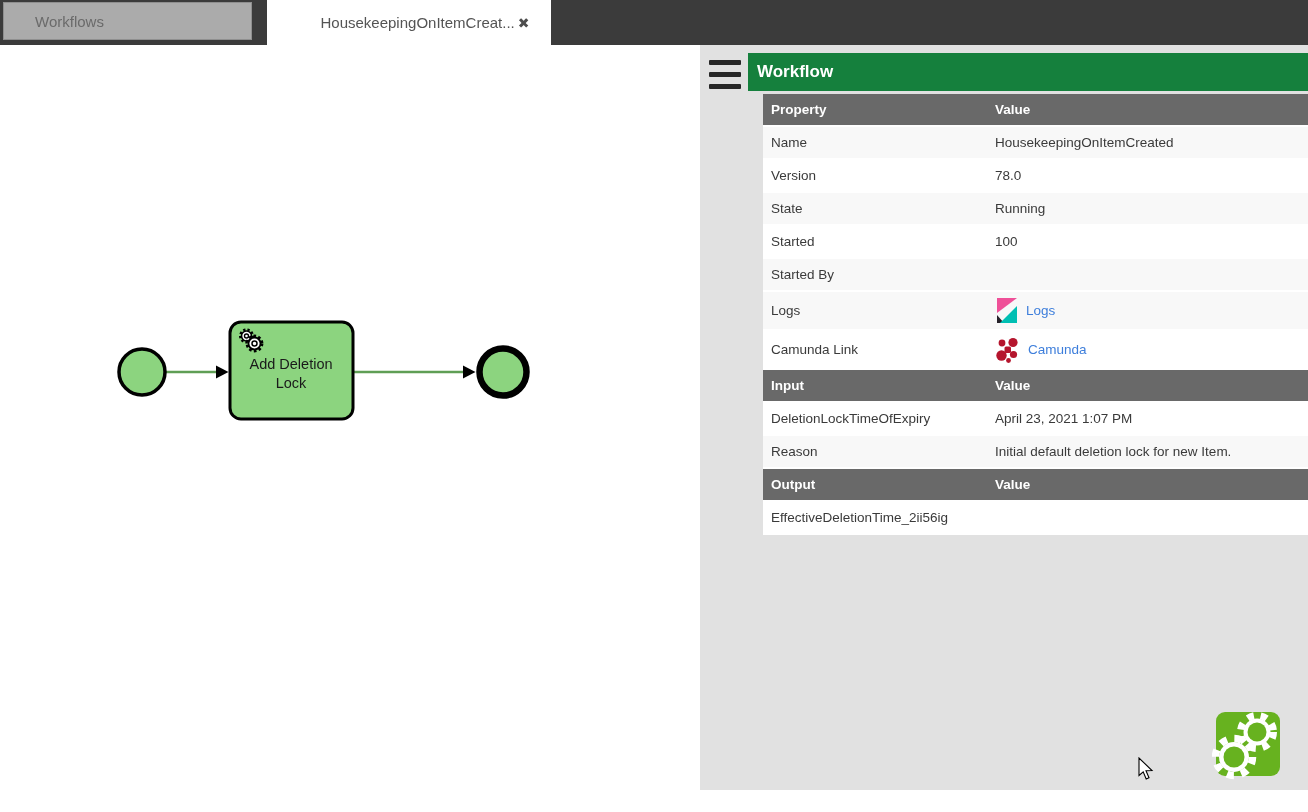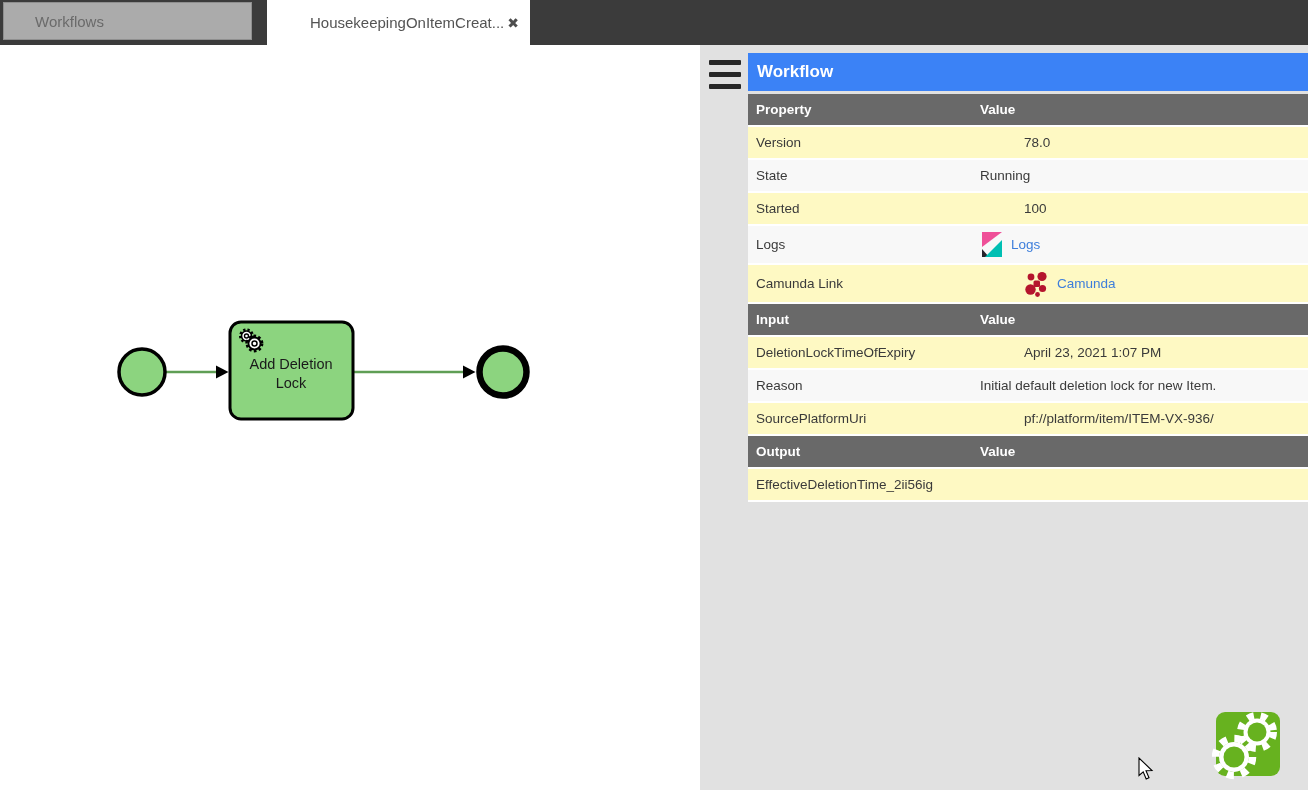--- a/index.html
+++ b/index.html
@@ -9,42 +9,42 @@
     -webkit-font-smoothing:antialiased;
   }
   
   .tabbar{position:absolute;left:0;top:0;width:1308px;height:45px;background:#3b3b3b;}
   .tab-inactive{
     position:absolute;left:3px;top:2px;width:249px;height:38px;background:#ababab;
     color:#6a6a6a;font-size:15px;display:flex;align-items:center;padding-left:31px;
     box-sizing:border-box;border:1px solid #8f8f8f;
   }
   .tab-active{
-    position:absolute;left:267px;top:0;width:263px;height:45px;background:#ffffff;
+    position:absolute;left:267px;top:0;width:284px;height:45px;background:#ffffff;
     color:#545454;font-size:15px;display:flex;align-items:center;justify-content:center;gap:2px;
     box-sizing:border-box;
     padding-left:32px;
   }
   .tab-close{color:#4d4d4d;font-size:14px;font-weight:bold;cursor:pointer;margin-left:1px;}
   
   .canvas{position:absolute;left:0;top:45px;width:700px;height:767px;background:#ffffff;margin-left:20px;}
   
   .panel{position:absolute;left:700px;top:45px;width:608px;height:745px;background:#e1e1e1;}
   .hamburger{position:absolute;left:9px;top:15px;width:32px;height:29px;cursor:pointer;}
   .hamburger .bar{width:32px;height:5px;background:#272727;border-radius:1px;margin-bottom:7px;}
   .panel-title{
-    position:absolute;left:48px;top:8px;width:560px;height:38px;background:#3b82f6;
+    position:absolute;left:48px;top:8px;width:560px;height:38px;background:#15803d;
     color:#ffffff;font-weight:bold;font-size:17px;display:flex;align-items:center;
     padding-left:9px;box-sizing:border-box;
   }
   .ptable{position:absolute;left:48px;top:49px;width:560px;}
-  .trow{display:flex;align-items:center;height:31px;border-bottom:2px solid #ffffff;box-sizing:content-box;}
+  .trow{display:flex;align-items:center;height:31px;border-bottom:2px solid #ffffff;box-sizing:content-box;margin-left:15px;}
   .trow.thead{background:#696969;color:#ffffff;font-weight:bold;font-size:13.5px;}
   .trow.light{background:#f8f8f8;}
-  .trow.dark{background:#fef9c3;gap:44px;}
+  .trow.dark{background:#ffffff;}
   .trow.tall{height:37px;}
   .cell{overflow:hidden;white-space:nowrap;}
   .cell.prop{width:224px;padding-left:8px;flex:none;}
   .cell.val{flex:1;display:flex;align-items:center;}
   .trow:not(.thead){color:#3a3a3a;font-size:13.5px;}
   .link{color:#3d7edb;text-decoration:none;font-size:13.5px;}
   .linkcell svg{margin-right:7px;flex:none;}
   
   .corner-logo{position:absolute;left:512px;top:666px;width:72px;height:72px;}
   
@@ -106,31 +106,39 @@
       <div class="bar"></div>
   </div>
   <div class="panel-title">
     <span>Workflow</span>
   </div>
   <div class="ptable">
       <div class="trow thead">
         <div class="cell prop">Property</div>
         <div class="cell val">Value</div>
       </div>
+      <div class="trow light">
+        <div class="cell prop">Name</div>
+        <div class="cell val">HousekeepingOnItemCreated</div>
+      </div>
       <div class="trow dark">
         <div class="cell prop">Version</div>
         <div class="cell val">78.0</div>
       </div>
       <div class="trow light">
         <div class="cell prop">State</div>
         <div class="cell val">Running</div>
       </div>
       <div class="trow dark">
         <div class="cell prop">Started</div>
         <div class="cell val">100</div>
+      </div>
+      <div class="trow light">
+        <div class="cell prop">Started By</div>
+        <div class="cell val"></div>
       </div>
       <div class="trow light tall">
         <div class="cell prop">Logs</div>
         <div class="cell val linkcell">
   <svg width="24" height="27" viewBox="0 0 24 27">
     <polygon points="2,1 22,1 2,16" fill="#ef5098"></polygon>
     <polygon points="2,18 2,26 9,26" fill="#26222a"></polygon>
     <polygon points="5,26 22,26 22,9" fill="#00bfb3"></polygon>
   </svg>
 <a href="#" class="link">Logs</a>
@@ -157,24 +165,20 @@
         <div class="cell val">Value</div>
       </div>
       <div class="trow dark">
         <div class="cell prop">DeletionLockTimeOfExpiry</div>
         <div class="cell val">April 23, 2021 1:07 PM</div>
       </div>
       <div class="trow light">
         <div class="cell prop">Reason</div>
         <div class="cell val">Initial default deletion lock for new Item.</div>
       </div>
-      <div class="trow dark">
-        <div class="cell prop">SourcePlatformUri</div>
-        <div class="cell val">pf://platform/item/ITEM-VX-936/</div>
-      </div>
       <div class="trow thead">
         <div class="cell prop">Output</div>
         <div class="cell val">Value</div>
       </div>
       <div class="trow dark">
         <div class="cell prop">EffectiveDeletionTime_2ii56ig</div>
         <div class="cell val"></div>
       </div>
     </div>
 

